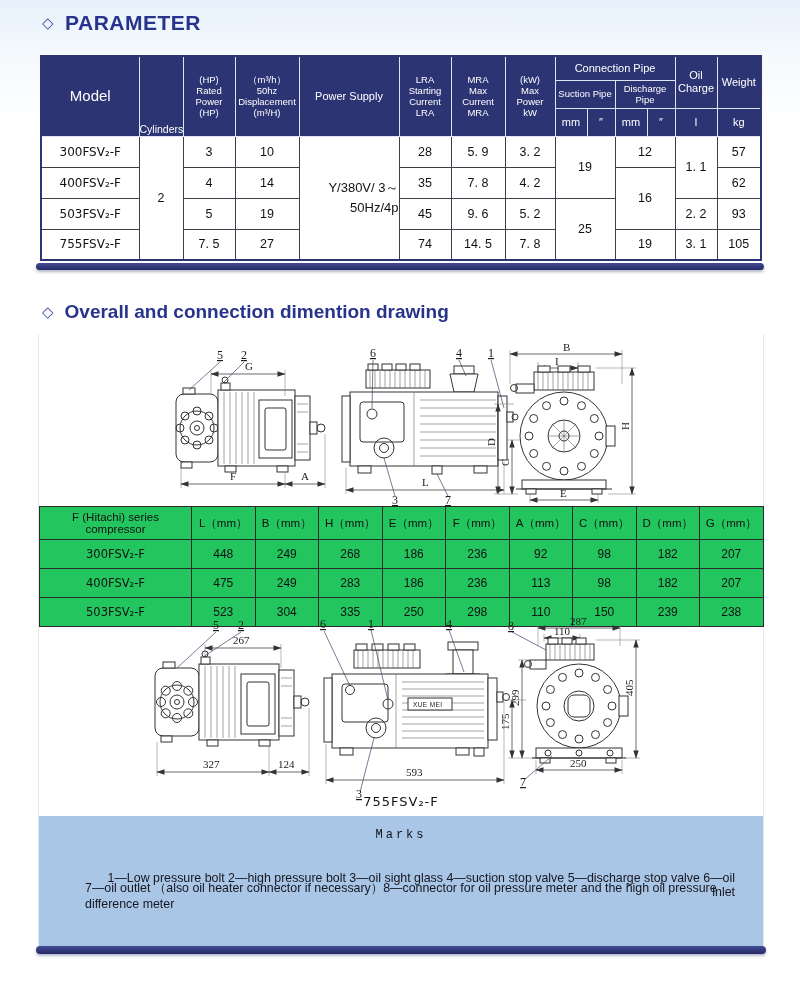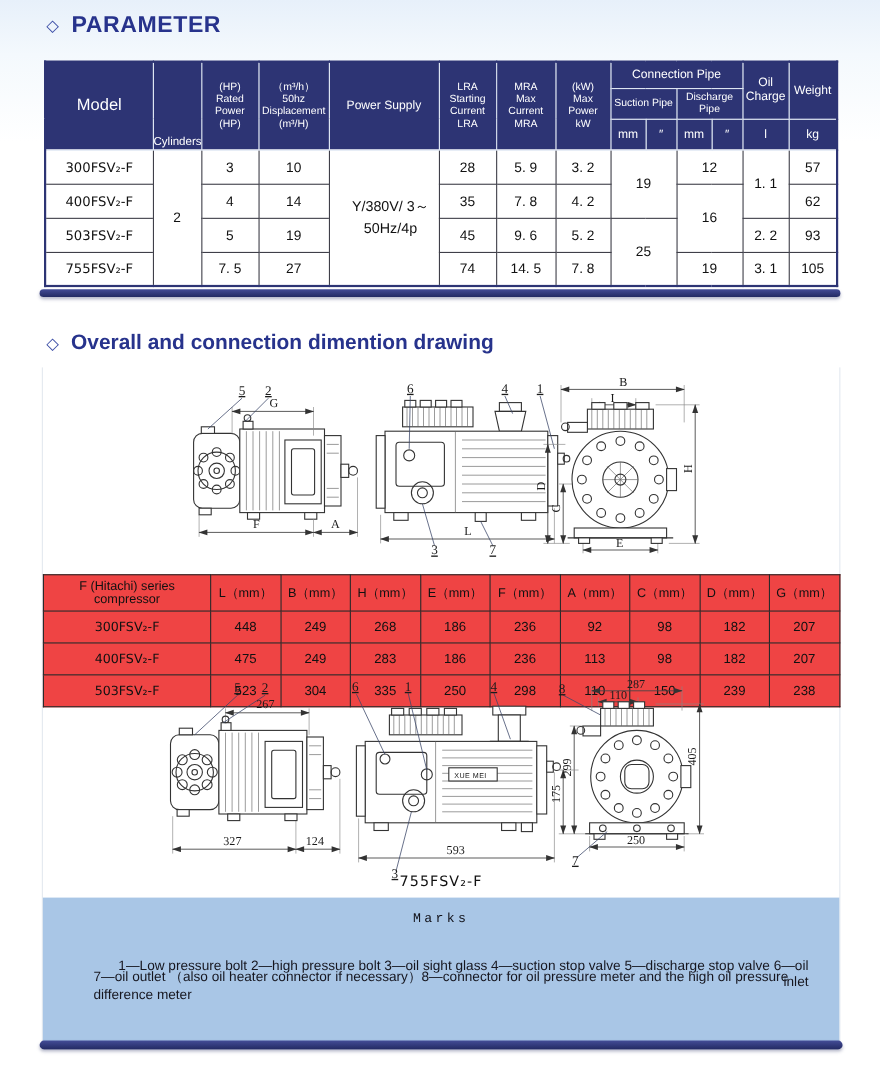--- a/index.html
+++ b/index.html
@@ -23,21 +23,21 @@
   .param thead tr.r1{height:24px;} .param thead tr.r2{height:28px;} .param thead tr.r3{height:28px;}
   .param tbody tr{height:31px;}
   .h-model{font-size:15px;}
   .h-cyl{font-size:10.5px;vertical-align:bottom;padding-bottom:5px;}
   .h-sm{font-size:9.5px;}
   .h-md{font-size:11px;}
   .h-xs{font-size:9.5px;}
   .h-unit{font-size:11px;font-weight:bold;margin-left:20px;}
   .ml{white-space:pre-line;}
   .param td.model{font-family:"DejaVu Sans",sans-serif;font-size:12px;}
-  .param td.ps{text-align:center;padding-left:12px;font-size:13px;white-space:pre-line;line-height:1.5;}
+  .param td.ps{text-align:right;padding-left:12px;font-size:13px;white-space:pre-line;line-height:1.5;}
 
   
   .bar{position:absolute;background:linear-gradient(180deg,#434c96,#232a63);
     border-radius:5px;box-shadow:0 2px 3px rgba(40,50,100,.35);}
   #bar-top{left:36px;top:263px;width:728px;height:7px;}
 
   
   .panel{position:absolute;left:38px;top:334px;width:724px;height:620px;background:#fff;
     border-left:1px solid #e3e8ef;border-right:1px solid #e3e8ef;}
   svg.draw{position:absolute;overflow:visible;}
@@ -46,22 +46,22 @@
   .draw .fin{stroke:#666;stroke-width:.6;fill:none;}
   .draw .dim{stroke:#444;stroke-width:.8;marker-start:url(#ah);marker-end:url(#ah);}
   .draw .ext{stroke:#888;stroke-width:.6;}
   .draw .ld{stroke:#3a4668;stroke-width:.7;fill:none;}
   .draw text{font-family:"Liberation Serif","DejaVu Serif",serif;fill:#1b1b1b;}
   .draw .co{font-size:12px;text-decoration:underline;}
   .draw .dt{font-size:11px;}
   .draw .brand{font-size:6.5px;font-family:"Liberation Sans",sans-serif;letter-spacing:.4px;}
 
   
-  table.dims{position:absolute;left:0;top:188px;width:724px;border-collapse:collapse;
-    table-layout:fixed;background:#ef4444;}
+  table.dims{position:absolute;left:0;top:172px;width:724px;border-collapse:collapse;
+    table-layout:fixed;background:#22c55e;}
   .dims th,.dims td{border:1px solid #2a2a2a;font-weight:normal;text-align:center;color:#111;}
   .dims th{font-size:11.5px;height:30px;}
   .dims td{font-size:12px;height:26px;}
   .dims td.model{font-family:"DejaVu Sans",sans-serif;font-size:11.5px;}
 
   .caption{position:absolute;left:0;top:460px;width:724px;text-align:center;font-size:13px;
     letter-spacing:1px;color:#111;font-family:"DejaVu Sans",sans-serif;}
 
   
   .marks{position:absolute;left:0;top:482px;width:724px;height:132px;background:#a9c6e6;}

